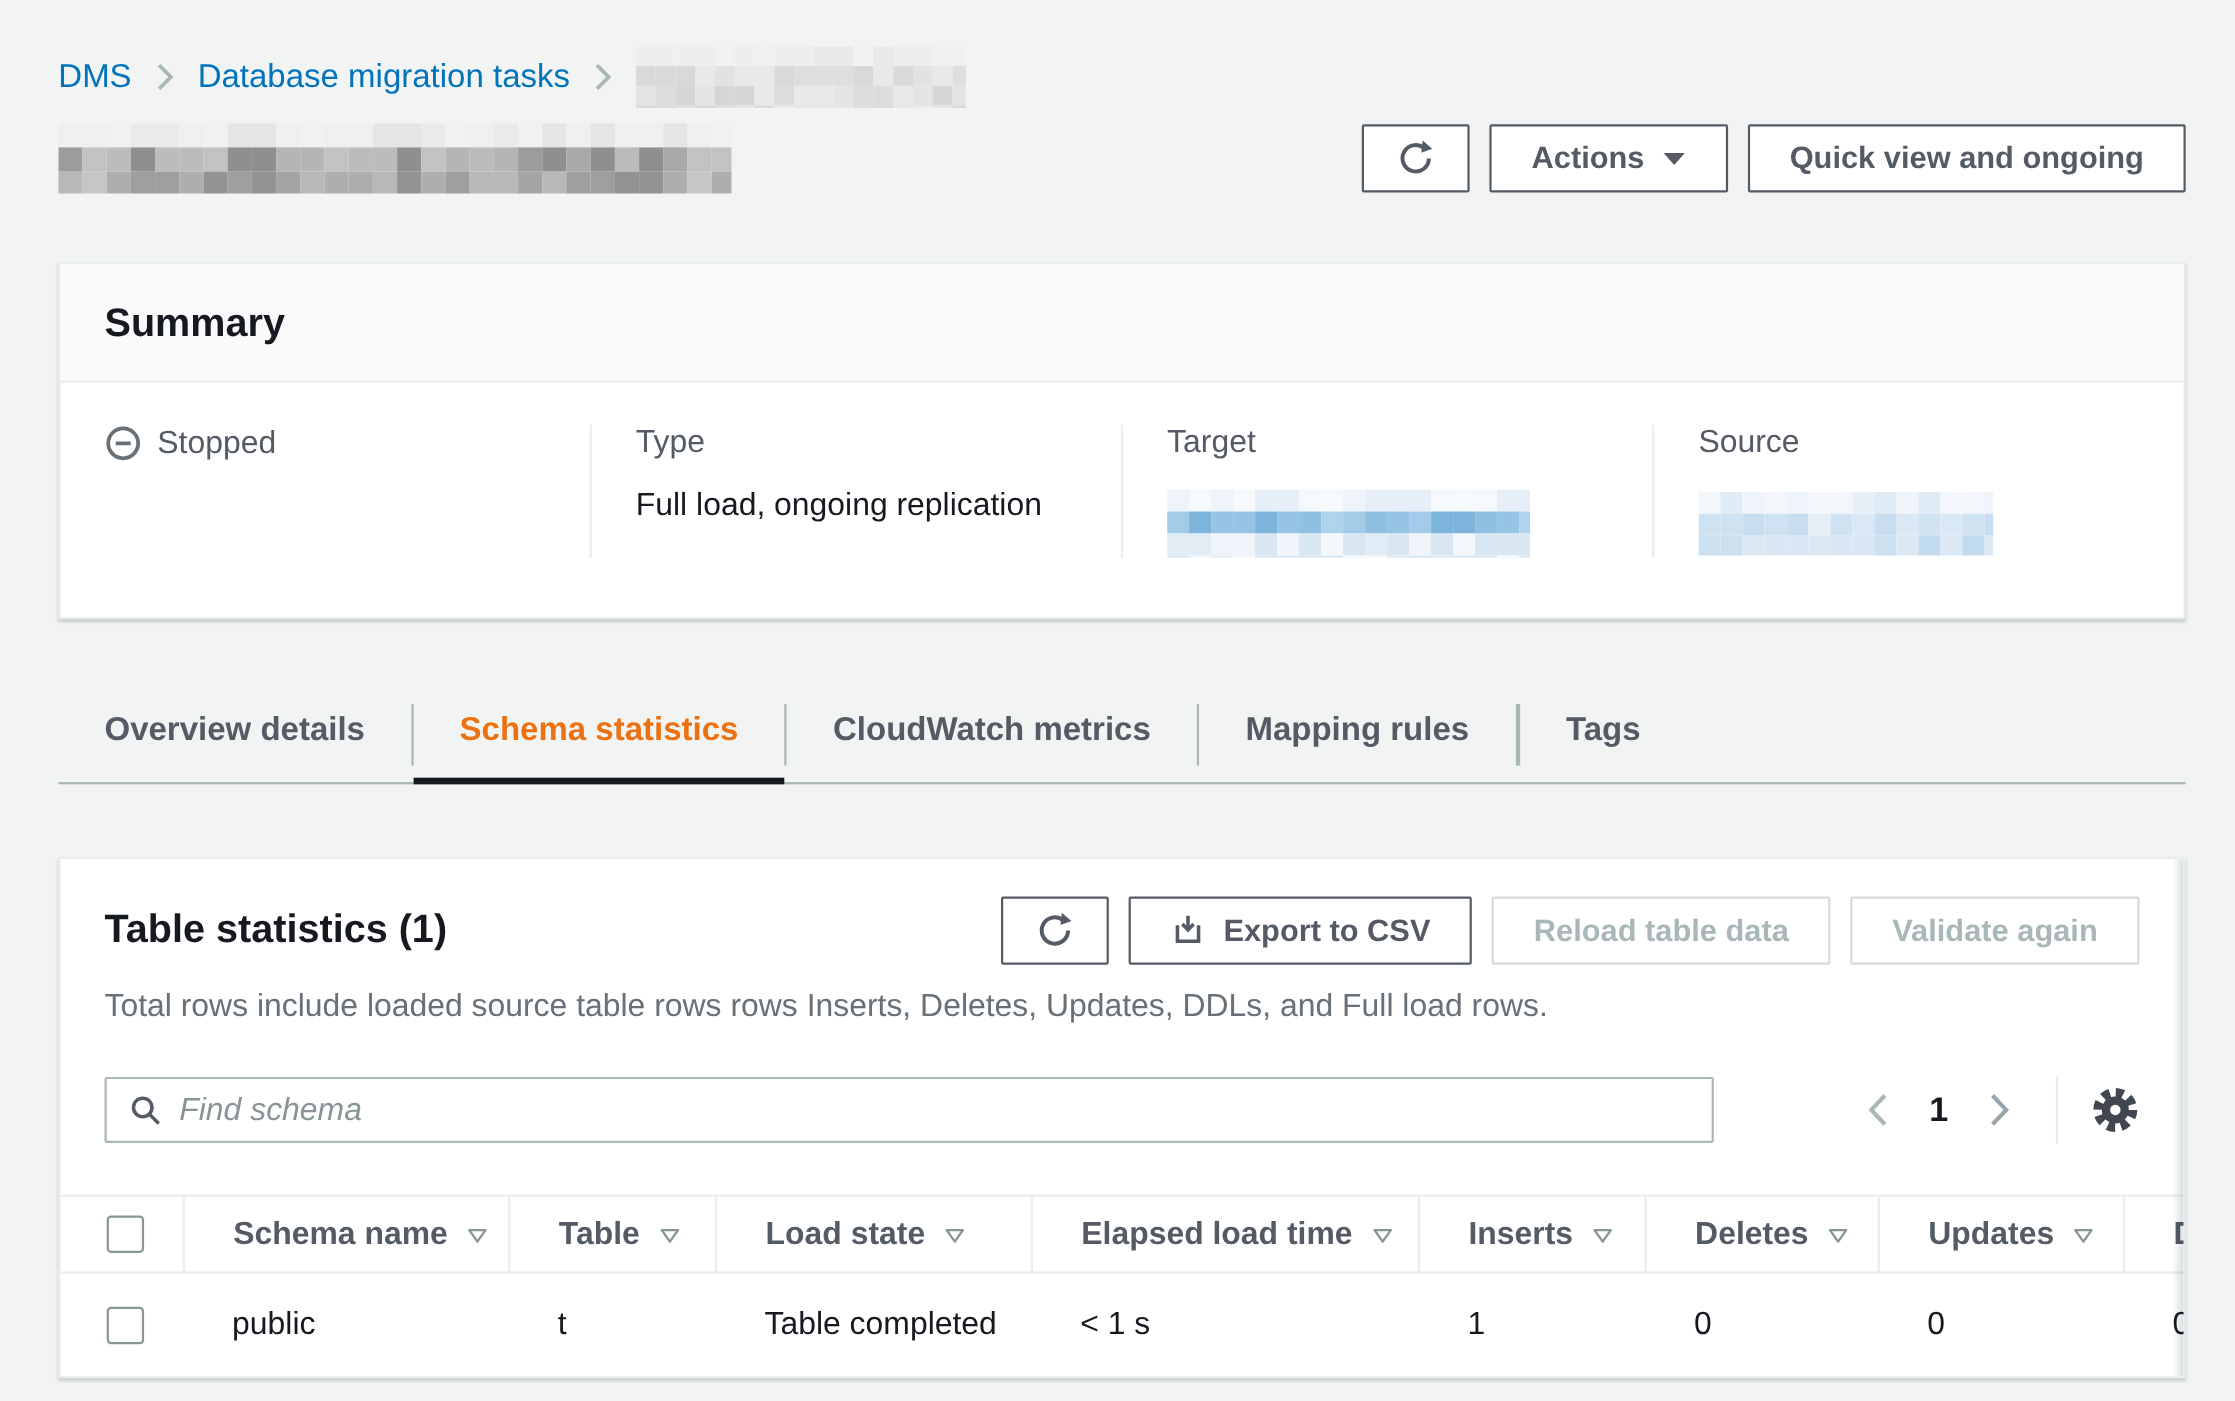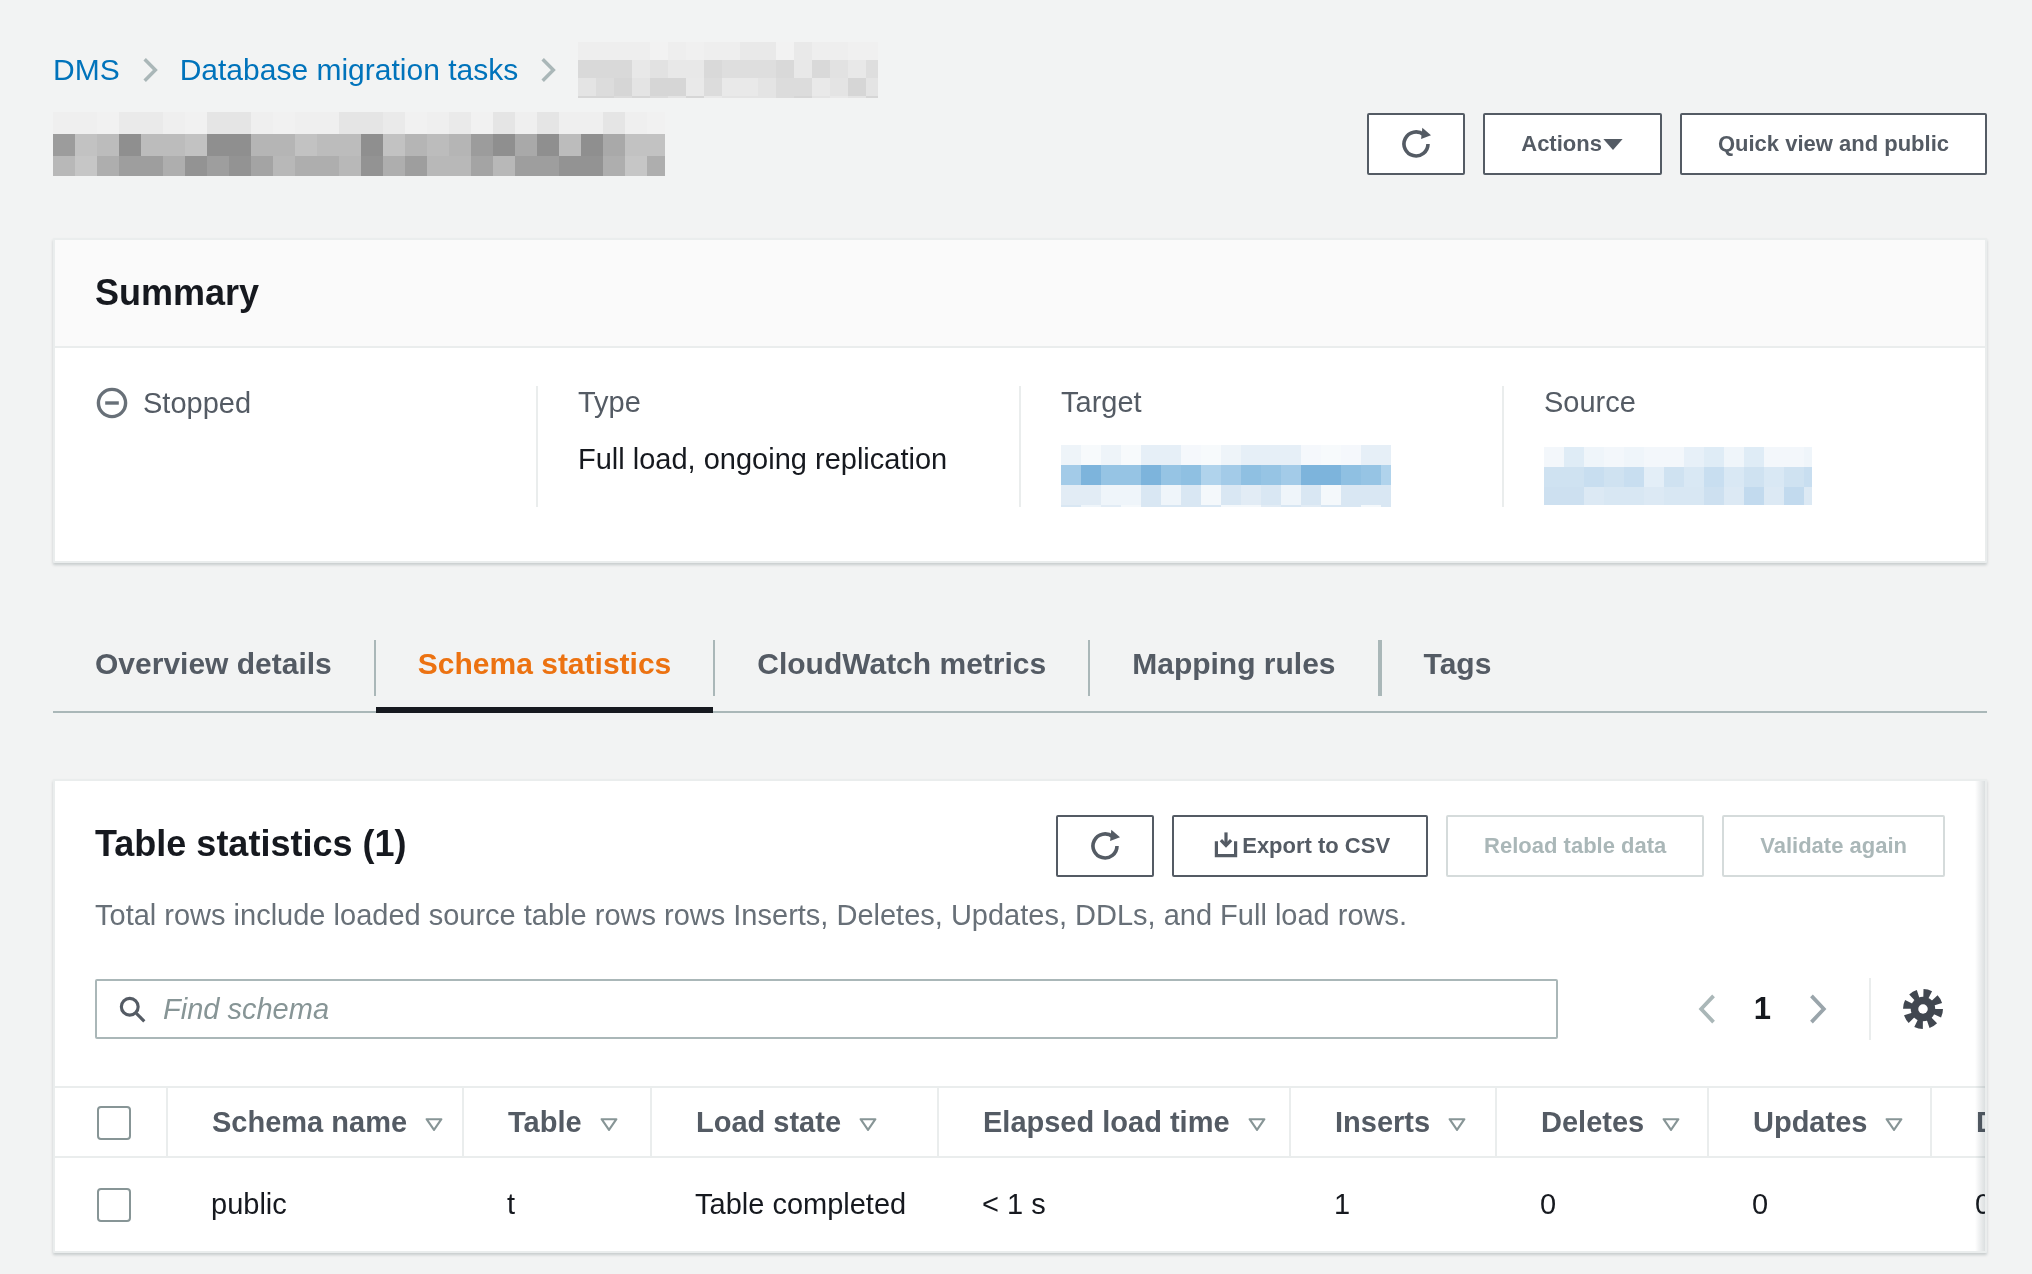--- a/index.html
+++ b/index.html
@@ -20,25 +20,25 @@
   .redact { position:relative; overflow:hidden; display:inline-block; }
   .redact-breadcrumb { width:300px; height:56px; }
   .redact-title { width:612px; height:64px; }
   .redact-source { width:268px; height:58px; margin-top:4px; }
   .redact-target { width:330px; height:62px; margin-top:2px; }
 
   
   .title-row { margin-top:14px; display:flex; align-items:center; justify-content:space-between; }
   .title-actions { display:flex; gap:18px; align-items:center; }
   .btn {
-    display:flex; align-items:center; justify-content:center; 
+    display:flex; align-items:center; justify-content:center; gap:16px;
     height:62px; padding:0 36px; background:#fff;
     border:2px solid #545b64; border-radius:2px;
     font-family:"Liberation Sans", sans-serif;
-    font-size:22px; font-weight:bold; color:#545b64; cursor:pointer; white-space:nowrap;
+    font-size:28px; font-weight:bold; color:#545b64; cursor:pointer; white-space:nowrap;
   }
   .btn.icon-only { width:98px; padding:0; }
   .btn.disabled { border-color:#d5dbdb; color:#aab7b8; cursor:default; }
 
   
   .panel {
     background:#fff; border:2px solid #eaeded; border-radius:1px;
     box-shadow:0 2px 3px rgba(0,28,36,0.18);
   }
   .summary-panel { margin-top:62px; }
@@ -288,21 +288,21 @@
             <polygon points="16.2,1.2 22,6.2 15.4,8.6" fill="currentColor"></polygon>
           </svg>
       </button>
       <button class="btn">
         <span>Actions</span>
         <svg width="22" height="15" viewBox="0 0 16 10">
             <polygon points="1,1 15,1 8,9" fill="currentColor"></polygon>
           </svg>
       </button>
       <button class="btn">
-        <span>Quick view and public</span>
+        <span>Quick view and ongoing</span>
       </button>
     </div>
   </div>
 
   <section class="panel summary-panel">
     <div class="panel-header">
       <h1>Summary</h1>
     </div>
     <div class="summary-grid" id="summary-grid">
         <div class="summary-col">

